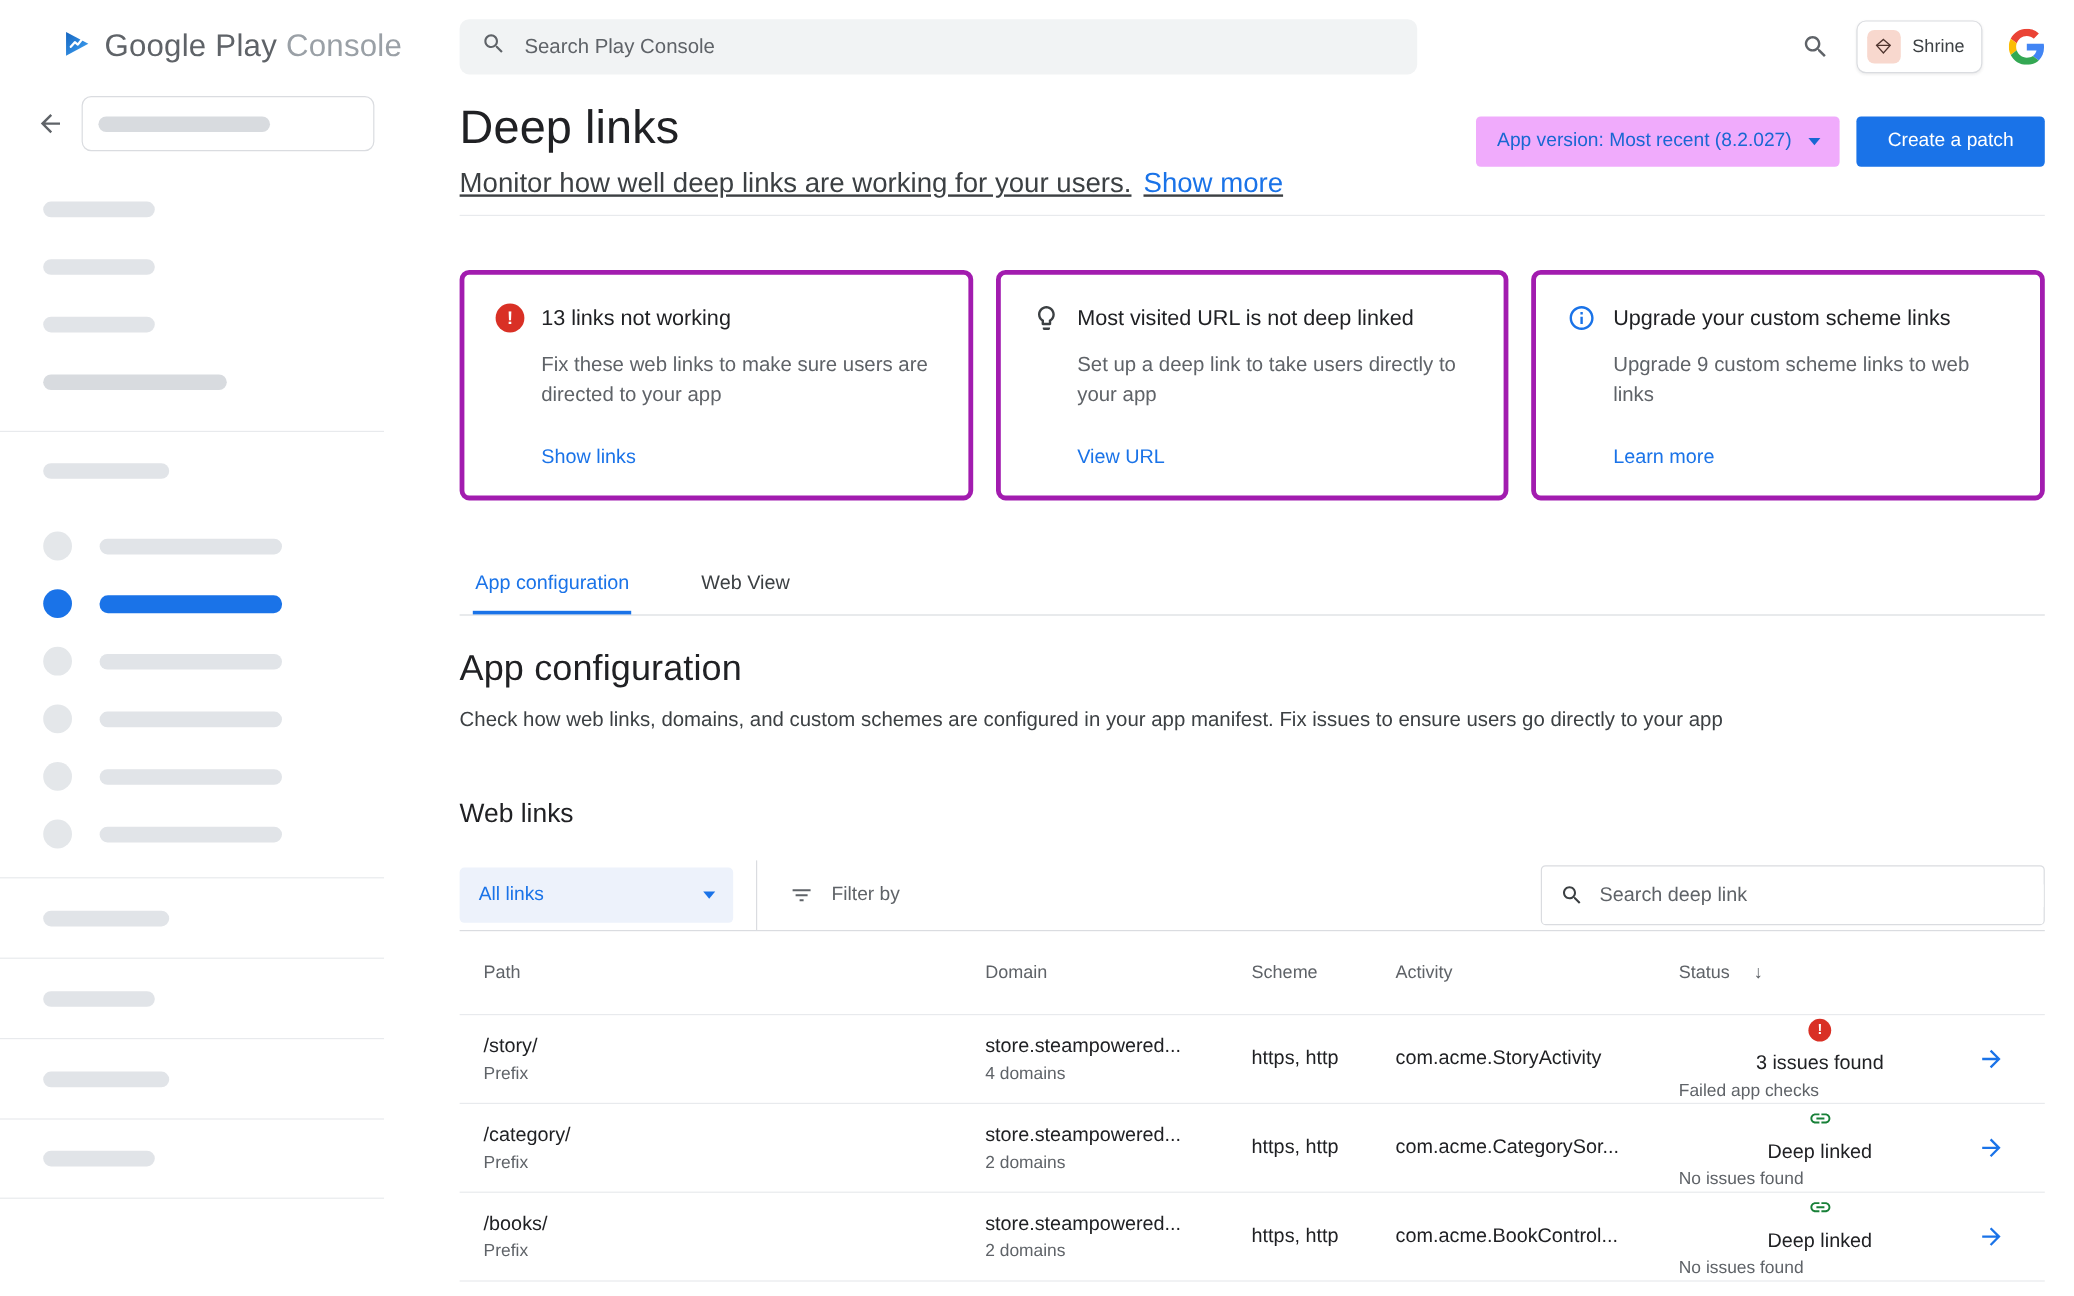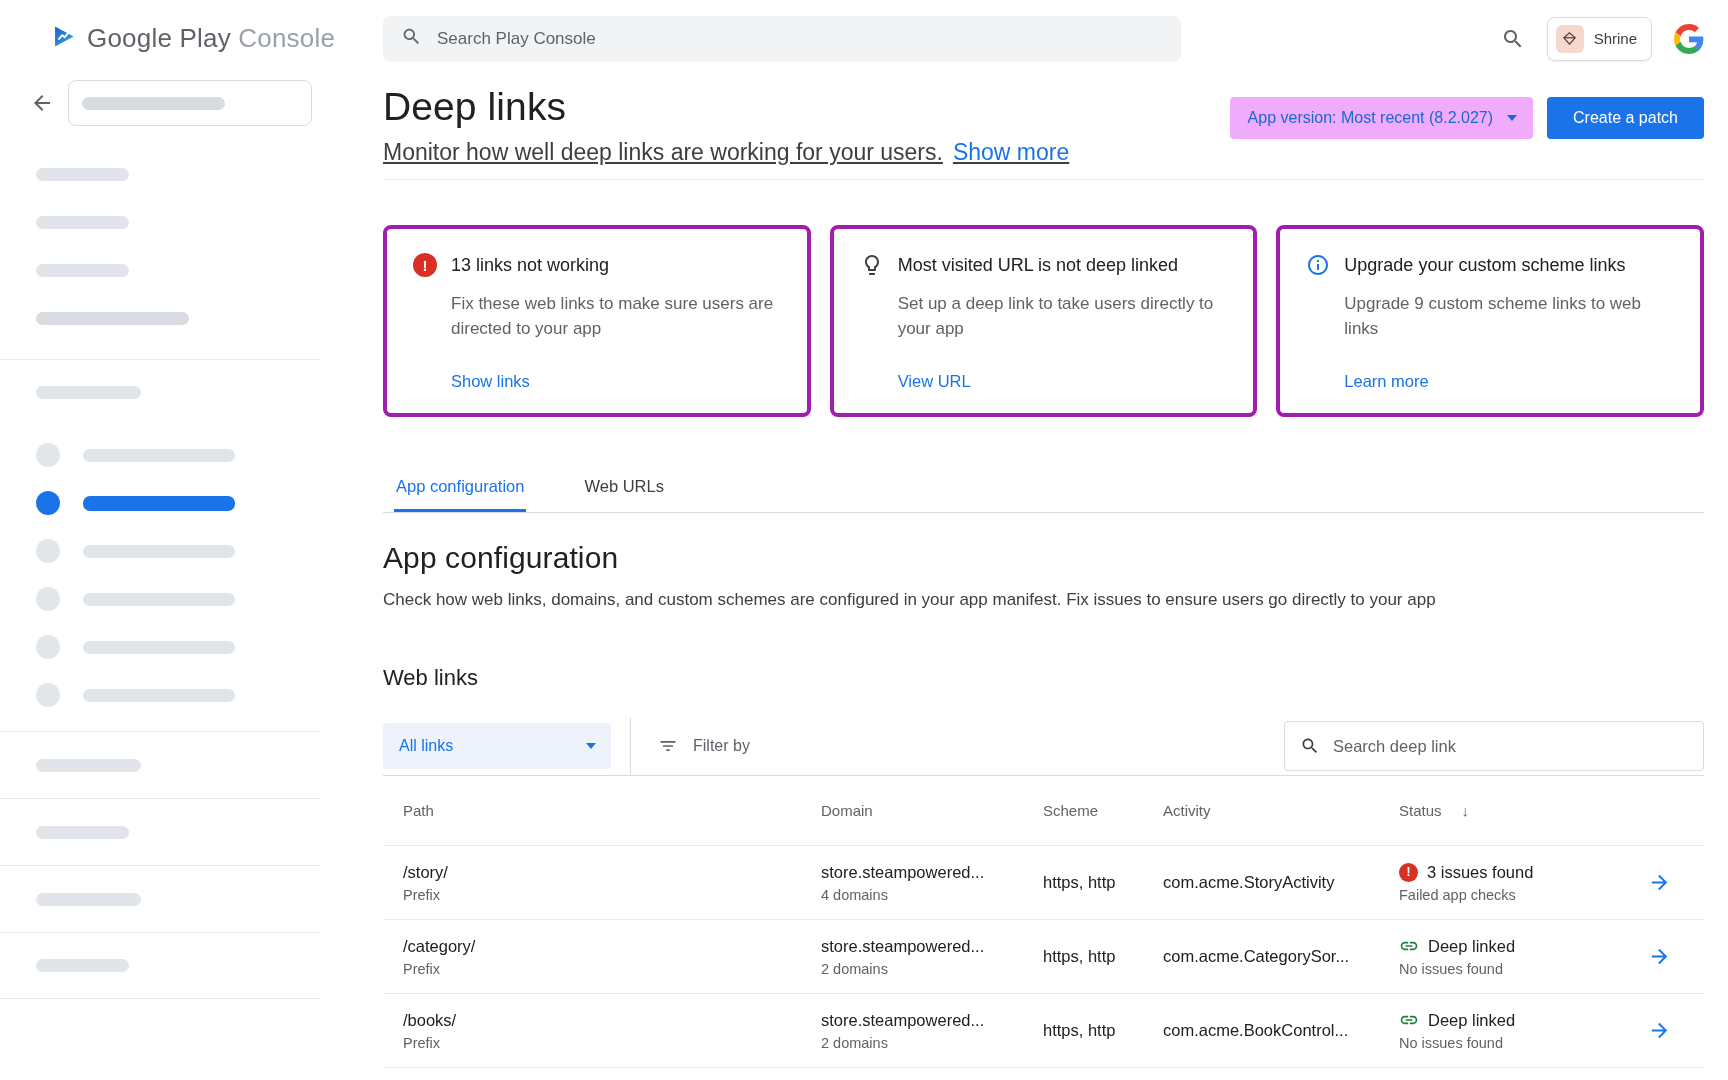--- a/index.html
+++ b/index.html
@@ -91,21 +91,21 @@
   .search-deeplink input { border:none; outline:none; font-size:16.5px; flex:1; font-family:"Liberation Sans", sans-serif; color:#202124; }
   .search-deeplink input::placeholder { color:#5f6368; }
 
   .thead, .trow { display:grid; grid-template-columns:418px 222px 120px 236px 1fr 50px; align-items:center; padding:0 20px; }
   .thead { height:70px; border-bottom:1px solid #e8eaed; color:#5f6368; font-size:15px; font-weight:500; }
   .th-status { display:flex; align-items:center; gap:20px; cursor:pointer; }
   .sort-arrow { font-size:15px; color:#5f6368; }
   .trow { height:74px; border-bottom:1px solid #e8eaed; font-size:16.5px; cursor:pointer; }
   .cell-main { color:#202124; }
   .cell-sub { color:#5f6368; font-size:14.5px; margin-top:5px; }
-  .status-main { display:flex; align-items:center; gap:9px; color:#202124; }
+  .status-main { display:flex; align-items:center; gap:9px; color:#202124;flex-direction:column; }
   .row-arrow { background:none; border:none; cursor:pointer; display:flex; align-items:center; justify-content:center; }
 </style>
 </head>
 <body>
 
 <div class="app">
 
   <aside class="sidebar">
     <div class="sidebar-header">
       <button class="hamburger">
@@ -283,21 +283,21 @@
             </span>
             <span class="card-title">Upgrade your custom scheme links</span>
           </div>
           <div class="card-body w3">Upgrade 9 custom scheme links to web links</div>
           <button class="card-action">Learn more</button>
         </div>
       </div>
 
       <div class="tabs">
         <button class="tab active">App configuration</button>
-        <button class="tab">Web URLs</button>
+        <button class="tab">Web View</button>
       </div>
 
       <h2>App configuration</h2>
       <p class="section-desc">Check how web links, domains, and custom schemes are configured in your app manifest. Fix issues to ensure users go directly to your app</p>
 
       <h3>Web links</h3>
 
       <div class="toolbar">
         <button class="select-links">
           <span>All links</span>

